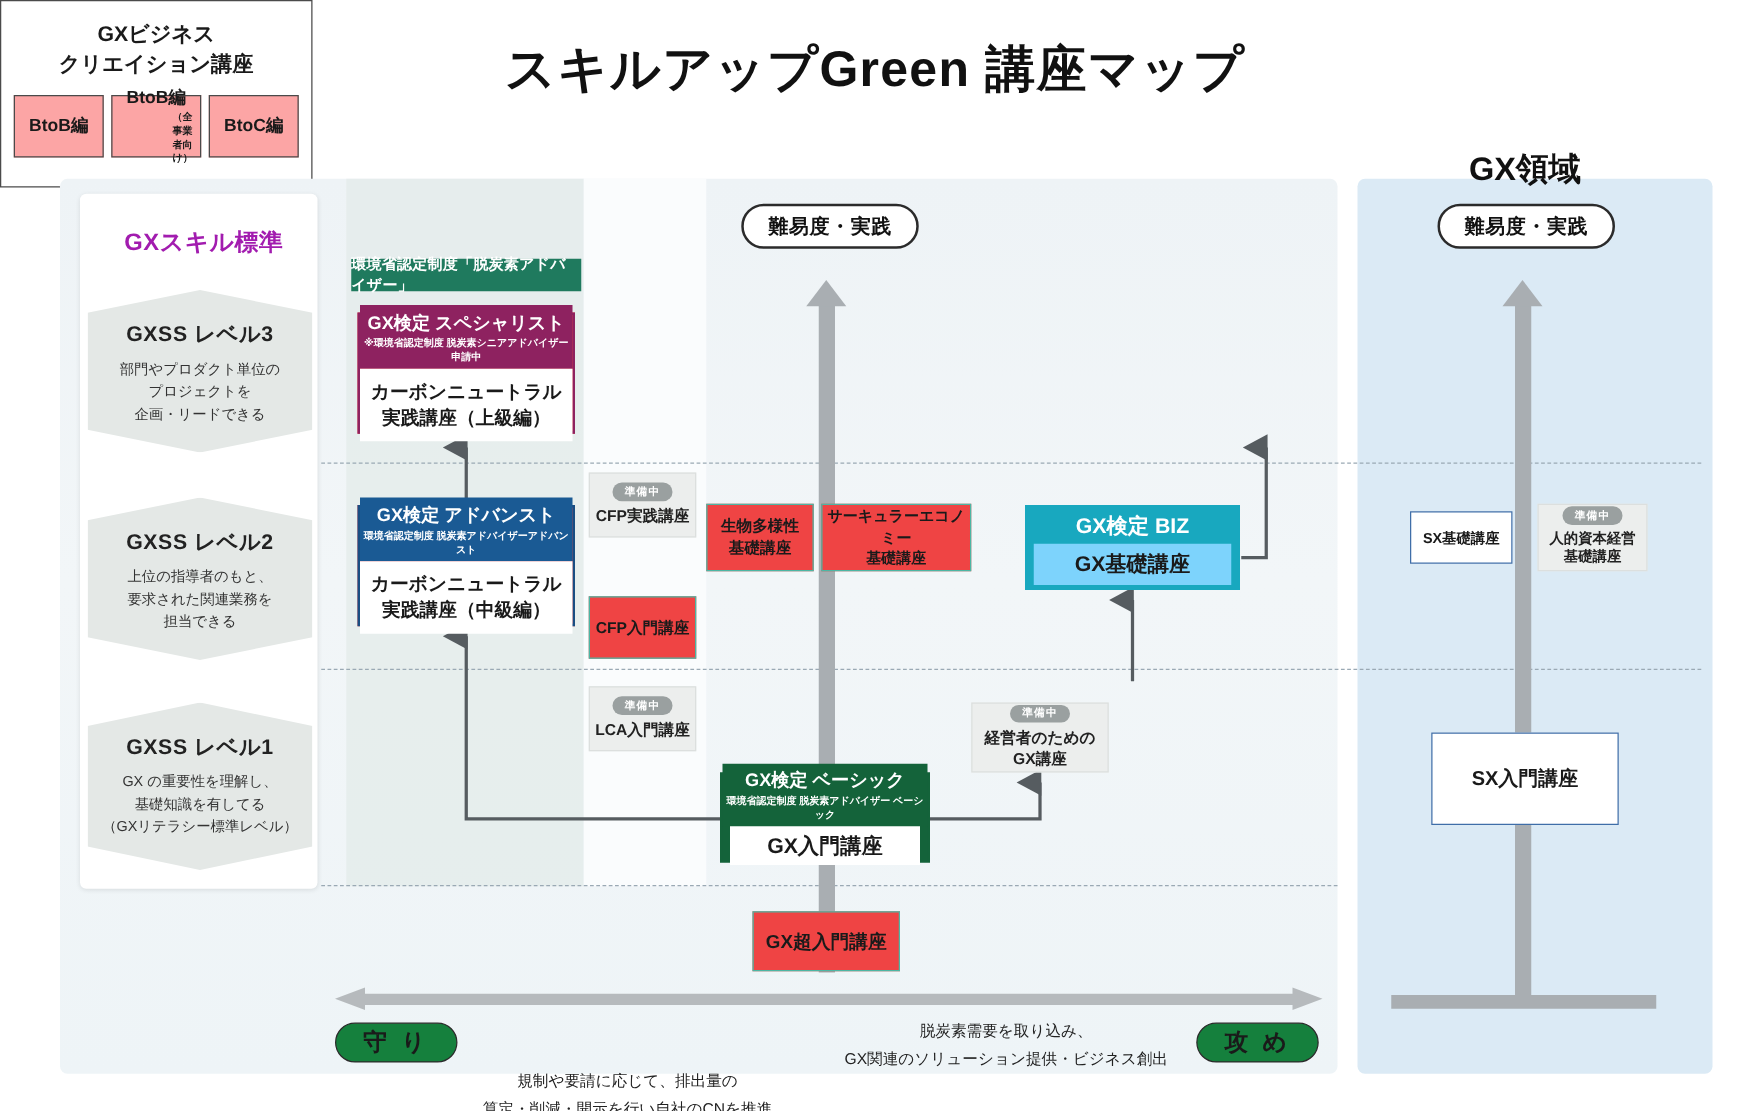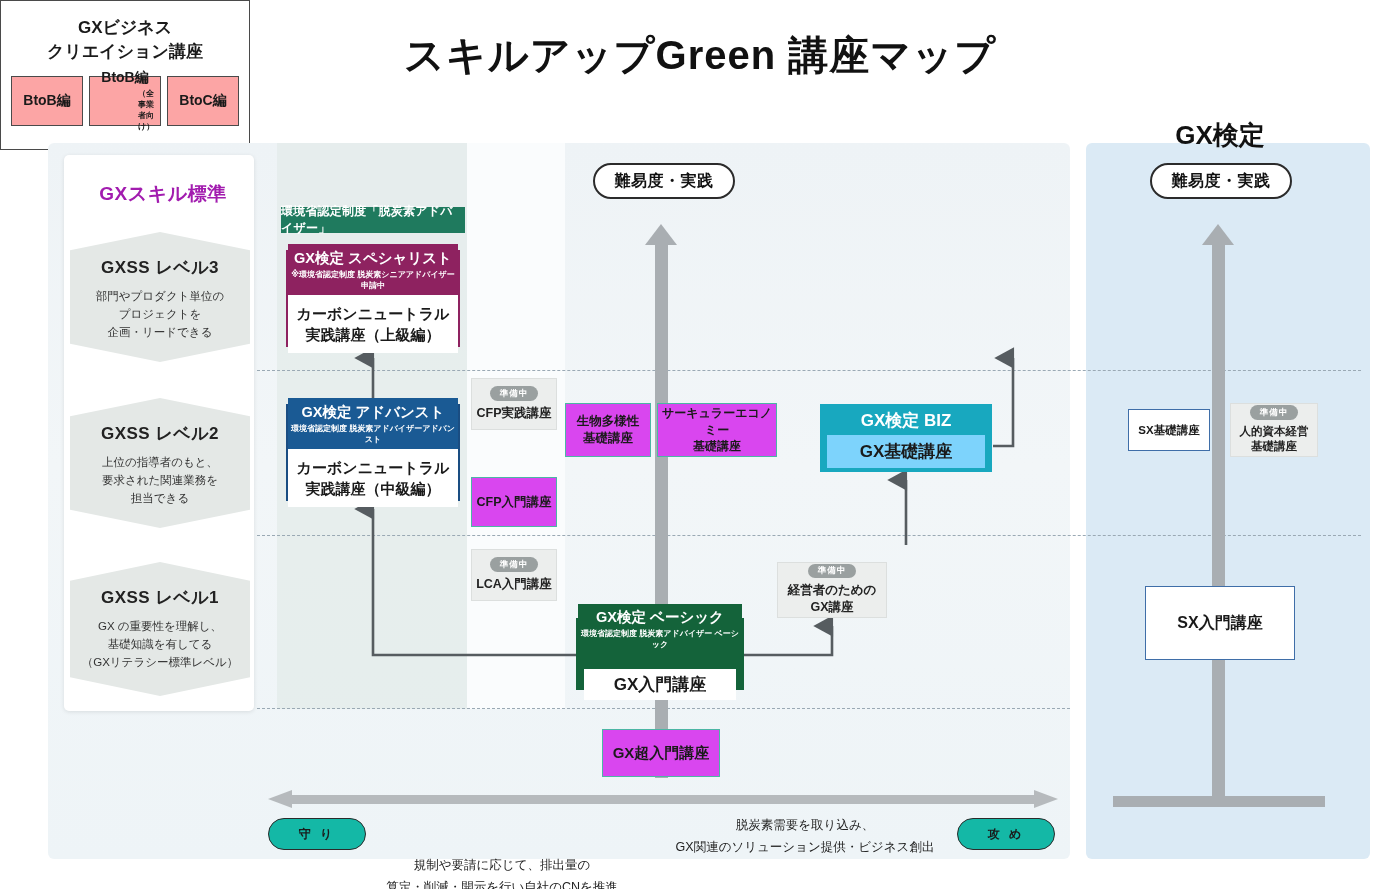--- a/index.html
+++ b/index.html
@@ -63,21 +63,21 @@
   #chev2{top:398px;height:130px;}
   #chev1{top:562px;height:134px;}
 
   
   .dash{position:absolute;height:0;border-top:1px dashed #9aa9b4;}
   #dash-a{left:257px;top:370px;width:1104px;}
   #dash-b{left:257px;top:535px;width:1104px;}
   #dash-c{left:257px;top:708px;width:813px;}
 
   
-  .box{position:absolute;box-sizing:border-box;background:#d946ef;
+  .box{position:absolute;box-sizing:border-box;background:#ef4444;
        display:flex;flex-direction:column;align-items:center;justify-content:center;
        text-align:center;}
   .cap{width:100%;box-sizing:border-box;color:#fff;font-weight:bold;text-align:center;}
 
   
   #adv-ribbon{
     position:absolute;left:281px;top:207px;width:184px;height:26px;
     background:#1f7a5e;color:#fff;font-size:12px;font-weight:bold;
     display:flex;align-items:center;justify-content:center;letter-spacing:.2px;
   }
@@ -91,21 +91,21 @@
 
   
   #advb{left:286px;top:404px;width:174px;height:97px;border:2px solid #1a4d82;padding:0;}
   #advb .cap{background:#1a5a94;padding:5px 0 4px;}
   #advb .cap .t1{font-size:14.5px;display:block;}
   #advb .cap .t2{font-size:8px;font-weight:bold;display:block;margin-top:1px;}
   #advb .body{font-size:15px;font-weight:bold;line-height:1.35;padding:9px 0 8px;background:#fff;width:100%;}
 
   
   #basic{left:576px;top:618px;width:168px;height:72px;border:2px solid #14633a;padding:0;background:#14633a;}
-  #basic .cap{background:#14633a;padding:4px 0 19px;}
+  #basic .cap{background:#14633a;padding:4px 0 4px;}
   #basic .cap .t1{font-size:14.5px;display:block;}
   #basic .cap .t2{font-size:8px;font-weight:bold;display:block;margin-top:1px;}
   #basic .body{font-size:17px;font-weight:bold;background:#fff;width:calc(100% - 12px);margin:0 6px 5px;padding:4px 0;}
 
   
   #biz{left:820px;top:404px;width:172px;height:68px;border:2px solid #18a8bf;padding:0;background:#18a8bf;}
   #biz .cap{background:#18a8bf;padding:4px 0 3px;font-size:17px;}
   #biz .body{font-size:17px;font-weight:bold;background:#7dd3fc;width:calc(100% - 10px);margin:0 5px 4px;padding:5px 0;}
 
   
@@ -166,43 +166,43 @@
   #wires{position:absolute;left:0;top:0;width:1400px;height:889px;pointer-events:none;}
 
   
   #axis{position:absolute;left:268px;top:790px;width:790px;height:18px;}
   #axis .bar{position:absolute;left:22px;top:5px;width:746px;height:9px;background:#b6babd;}
   #axis .lt{position:absolute;left:0;top:0;width:0;height:0;
     border-top:9px solid transparent;border-bottom:9px solid transparent;border-right:24px solid #b6babd;}
   #axis .rt{position:absolute;right:0;top:0;width:0;height:0;
     border-top:9px solid transparent;border-bottom:9px solid transparent;border-left:24px solid #b6babd;}
   .endpill{
-    position:absolute;border:1.6px solid #2b2b2b;border-radius:17px;background:#14b8a6;
-    width:96px;height:30px;font-size:12px;font-weight:bold;letter-spacing:3px;
+    position:absolute;border:1.6px solid #2b2b2b;border-radius:17px;background:#15803d;
+    width:96px;height:30px;font-size:19px;font-weight:bold;letter-spacing:3px;
     display:flex;align-items:center;justify-content:center;
   }
   #pill-def{left:268px;top:818px;}
   #pill-off{left:957px;top:818px;}
   .axistext{position:absolute;font-size:12.5px;line-height:1.75;color:#222;text-align:center;}
   #ax-left{left:372px;top:815px;width:260px;margin-top:40px;}
   #ax-right{left:660px;top:815px;width:290px;}
 </style>
 </head>
 <body>
 
 <div class="root">
 
   <div class="page-title">スキルアップGreen 講座マップ</div>
 
   <div class="panel" id="gx-panel"></div>
   <div class="tint" id="tint-cn"></div>
   <div class="tint" id="tint-cfp"></div>
   <div class="panel" id="sx-panel"></div>
 
-  <div class="domain-head" id="sx-head">GX検定</div>
+  <div class="domain-head" id="sx-head">GX領域</div>
 
   <div class="dash" id="dash-a"></div>
   <div class="dash" id="dash-b"></div>
   <div class="dash" id="dash-c"></div>
 
   <div id="skill-card">
     <div id="skill-title">GXスキル標準</div>
   </div>
   <div class="chev" id="chev3">
     <div class="lv">GXSS レベル3</div>

